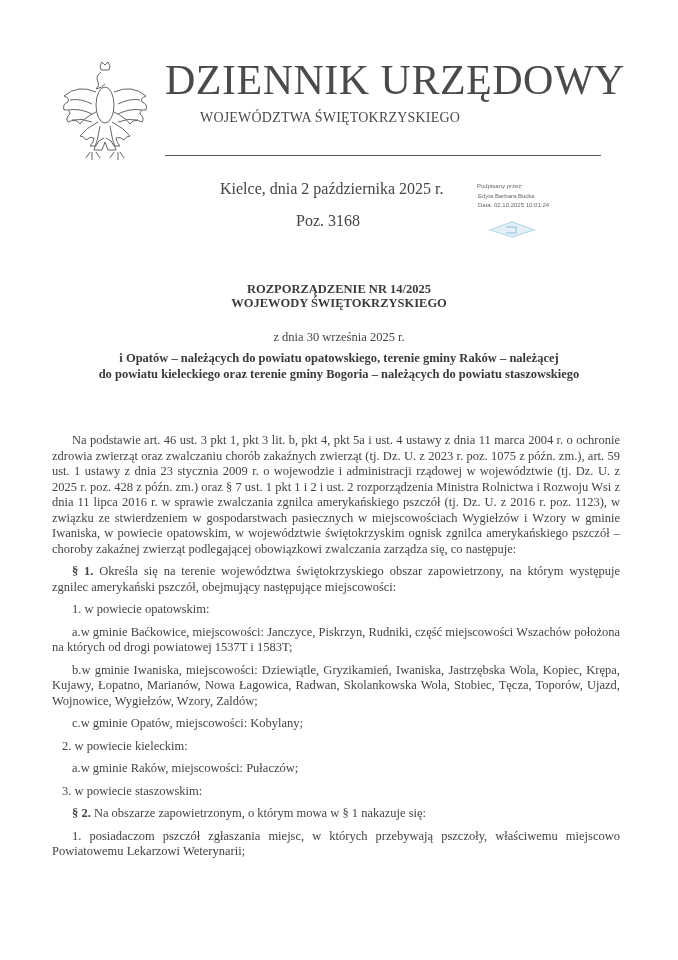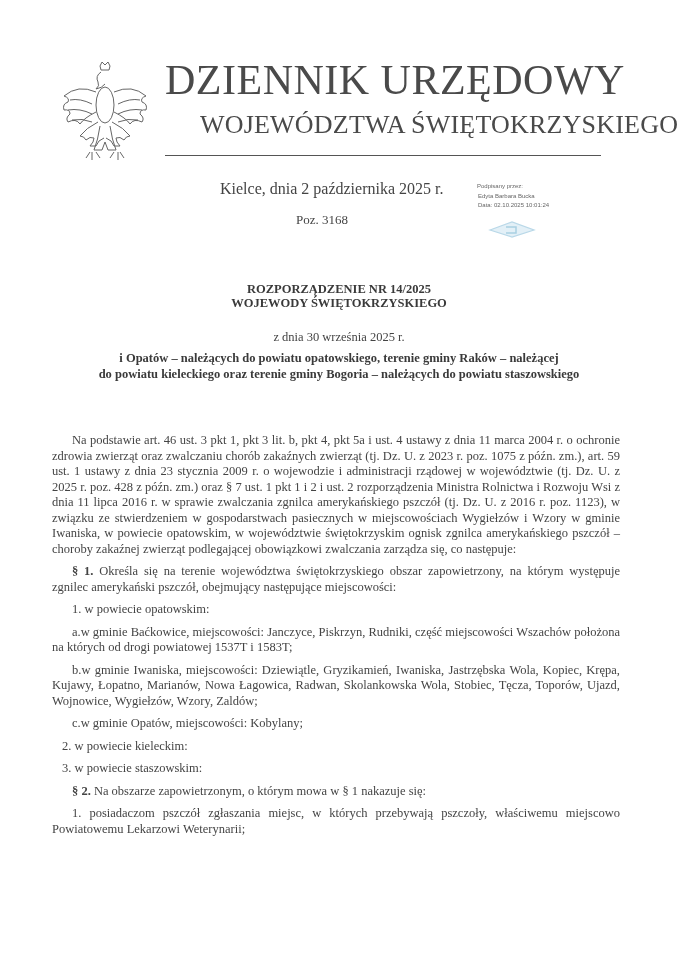--- a/index.html
+++ b/index.html
@@ -1,23 +1,23 @@
 <!DOCTYPE html>
 <html><head>
 <meta charset="utf-8">
 <style>
   html, body { margin: 0; padding: 0; background: #ffffff; }
   body { width: 678px; height: 960px; position: relative; overflow: hidden; font-family: "Liberation Serif", "DejaVu Serif", serif; color: #3a3a3a; }
   .abs { position: absolute; }
   .emblem { left: 60px; top: 60px; width: 90px; height: 110px; }
   .title-main { left: 165px; top: 56px; width: 440px; font-size: 42px; letter-spacing: 0.5px; color: #4a4a4a; white-space: nowrap; }
-  .title-sub { left: 200px; top: 110px; width: 400px; font-size: 26px; color: #4a4a4a; white-space: nowrap; letter-spacing: 0.2px; }
+  .title-sub { left: 200px; top: 110px; width: 400px; font-size: 14px; color: #4a4a4a; white-space: nowrap; letter-spacing: 0.2px; }
   .rule { left: 165px; top: 155px; width: 436px; height: 1px; background: #555; }
   .place-date { left: 220px; top: 180px; font-size: 16px; color: #444; white-space: nowrap; }
-  .poz { left: 296px; top: 212px; font-size: 13px; color: #444; white-space: nowrap; }
+  .poz { left: 296px; top: 212px; font-size: 16px; color: #444; white-space: nowrap; }
   .sig { left: 477px; top: 182px; width: 110px; font-family: "Liberation Sans", "DejaVu Sans", sans-serif; font-size: 6px; color: #666; line-height: 9.5px; }
   .sig div { white-space: nowrap; }
   .sig .name { padding-left: 1px; }
   .sig-mark { left: 486px; top: 220px; width: 52px; height: 18px; }
   .center { left: 0; width: 678px; text-align: center; }
   .reg-title { top: 282px; font-size: 12.5px; font-weight: bold; line-height: 14px; color: #3a3a3a; text-align: center; }
   .reg-date { top: 330px; font-size: 12.5px; color: #444; }
   .subject { top: 350px; font-size: 12.5px; font-weight: bold; line-height: 16px; color: #3a3a3a; }
   .body-text { left: 52px; width: 568px; font-size: 12.5px; line-height: 15.5px; color: #444; text-align: justify; }
   .p { margin: 0 0 7px 0; }
@@ -77,16 +77,17 @@
 </div>
 
 <div class="abs body-text" style="top: 433px;">
   <p class="p indent2">Na podstawie art. 46 ust. 3 pkt 1, pkt 3 lit. b, pkt 4, pkt 5a i ust. 4 ustawy z dnia 11 marca 2004 r. o ochronie zdrowia zwierząt oraz zwalczaniu chorób zakaźnych zwierząt (tj. Dz. U. z 2023 r. poz. 1075 z późn. zm.), art. 59 ust. 1 ustawy z dnia 23 stycznia 2009 r. o wojewodzie i administracji rządowej w województwie (tj. Dz. U. z 2025 r. poz. 428 z późn. zm.) oraz § 7 ust. 1 pkt 1 i 2 i ust. 2 rozporządzenia Ministra Rolnictwa i Rozwoju Wsi z dnia 11 lipca 2016 r. w sprawie zwalczania zgnilca amerykańskiego pszczół (tj. Dz. U. z 2016 r. poz. 1123), w związku ze stwierdzeniem w gospodarstwach pasiecznych w miejscowościach Wygiełzów i Wzory w gminie Iwaniska, w powiecie opatowskim, w województwie świętokrzyskim ognisk zgnilca amerykańskiego pszczół – choroby zakaźnej zwierząt podlegającej obowiązkowi zwalczania zarządza się, co następuje:</p>
   <p class="p indent2"><span class="bold">§ 1.</span><span> Określa się na terenie województwa świętokrzyskiego obszar zapowietrzony, na którym występuje zgnilec amerykański pszczół, obejmujący następujące miejscowości:</span></p>
   <p class="p indent2">1. w powiecie opatowskim:</p>
   <p class="p indent2">a.w gminie Baćkowice, miejscowości: Janczyce, Piskrzyn, Rudniki, część miejscowości Wszachów położona na których od drogi powiatowej 1537T i 1583T;</p>
   <p class="p indent2">b.w gminie Iwaniska, miejscowości: Dziewiątle, Gryzikamień, Iwaniska, Jastrzębska Wola, Kopiec, Krępa, Kujawy, Łopatno, Marianów, Nowa Łagowica, Radwan, Skolankowska Wola, Stobiec, Tęcza, Toporów, Ujazd, Wojnowice, Wygiełzów, Wzory, Zaldów;</p>
   <p class="p indent2">c.w gminie Opatów, miejscowości: Kobylany;</p>
   <p class="p indent1">2. w powiecie kieleckim:</p>
+  <p class="p indent2">a.w gminie Raków, miejscowości: Pułaczów;</p>
   <p class="p indent1">3. w powiecie staszowskim:</p>
   <p class="p indent2"><span class="bold">§ 2.</span><span> Na obszarze zapowietrzonym, o którym mowa w § 1 nakazuje się:</span></p>
   <p class="p indent2">1. posiadaczom pszczół zgłaszania miejsc, w których przebywają pszczoły, właściwemu miejscowo Powiatowemu Lekarzowi Weterynarii;</p>
 </div>
 
 </body></html>

